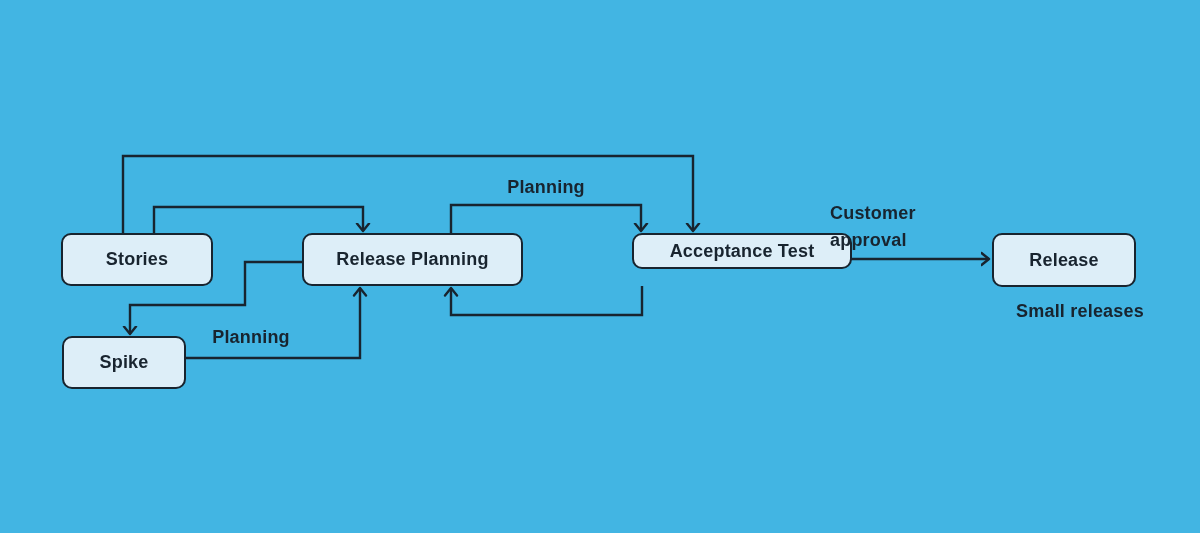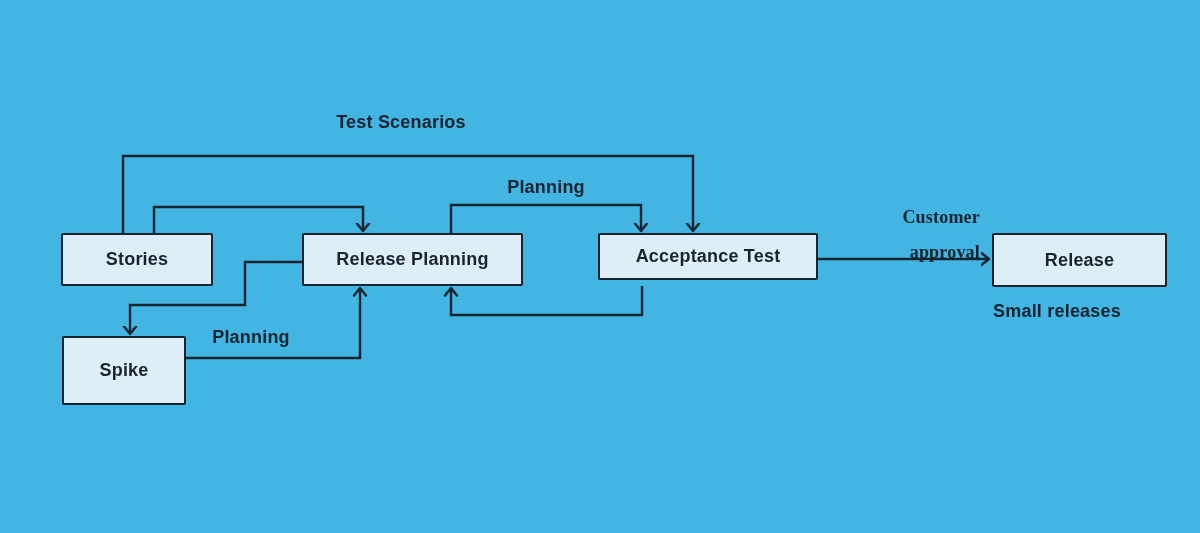--- a/index.html
+++ b/index.html
@@ -25,44 +25,43 @@
     stroke-linecap: round;
     stroke-linejoin: round;
   }
   .node {
     position: absolute;
     display: flex;
     align-items: center;
     justify-content: center;
     background: var(--node-fill, #ddeef8);
     border: 2px solid var(--node-border, #18242f);
-    border-radius: 2px;
+    border-radius: 10px;
     box-sizing: border-box;
   }
   .node span {
     font-weight: 700;
     font-size: 18px;
     color: var(--text, #18242f);
     letter-spacing: 0.2px;
   }
   .edge-label {
     position: absolute;
     transform: translateX(-50%);
     font-weight: 700;
     font-size: 18px;
     color: var(--text, #18242f);
     white-space: nowrap;
     letter-spacing: 0.2px;
   }
   .edge-label.wrap {
     white-space: normal;
     width: 150px;
-    text-align: right;
-    line-height: 35px;
-    font-family: Liberation Serif, serif;
+    text-align: left;
+    line-height: 27px;
   }
 </style>
 </head>
 <body>
 
 <div class="canvas">
 
   <svg class="wires" viewBox="0 0 1200 533" xmlns="http://www.w3.org/2000/svg">
     <defs>
       <marker id="arrow" markerUnits="userSpaceOnUse" markerWidth="20" markerHeight="20" refX="8.5" refY="9" orient="auto">
@@ -79,36 +78,35 @@
   </svg>
 
   <div class="node" style="left:61px; top:233px; width:152px; height:53px">
     <span>Stories</span>
   </div>
 
   <div class="node" style="left:302px; top:233px; width:221px; height:53px">
     <span>Release Planning</span>
   </div>
 
-  <div class="node" style="left:598px; top:233px; width:220px; height:47px">
+  <div class="node" style="left:632px; top:233px; width:220px; height:36px">
     <span>Acceptance Test</span>
   </div>
 
-  <div class="node" style="left:992px; top:233px; width:175px; height:54px">
+  <div class="node" style="left:992px; top:233px; width:144px; height:54px">
     <span>Release</span>
   </div>
 
-  <div class="node" style="left:62px; top:336px; width:124px; height:69px">
+  <div class="node" style="left:62px; top:336px; width:124px; height:53px">
     <span>Spike</span>
   </div>
 
-  <div class="edge-label" style="left:401px; top:112px">Test Scenarios</div>
 
 
   <div class="edge-label" style="left:546px; top:177px">Planning</div>
 
   <div class="edge-label" style="left:251px; top:327px">Planning</div>
 
   <div class="edge-label wrap" style="left:905px; top:200px">Customer approval</div>
 
-  <div class="edge-label" style="left:1057px; top:301px">Small releases</div>
+  <div class="edge-label" style="left:1080px; top:301px">Small releases</div>
 
 </div>
 
 </body></html>

